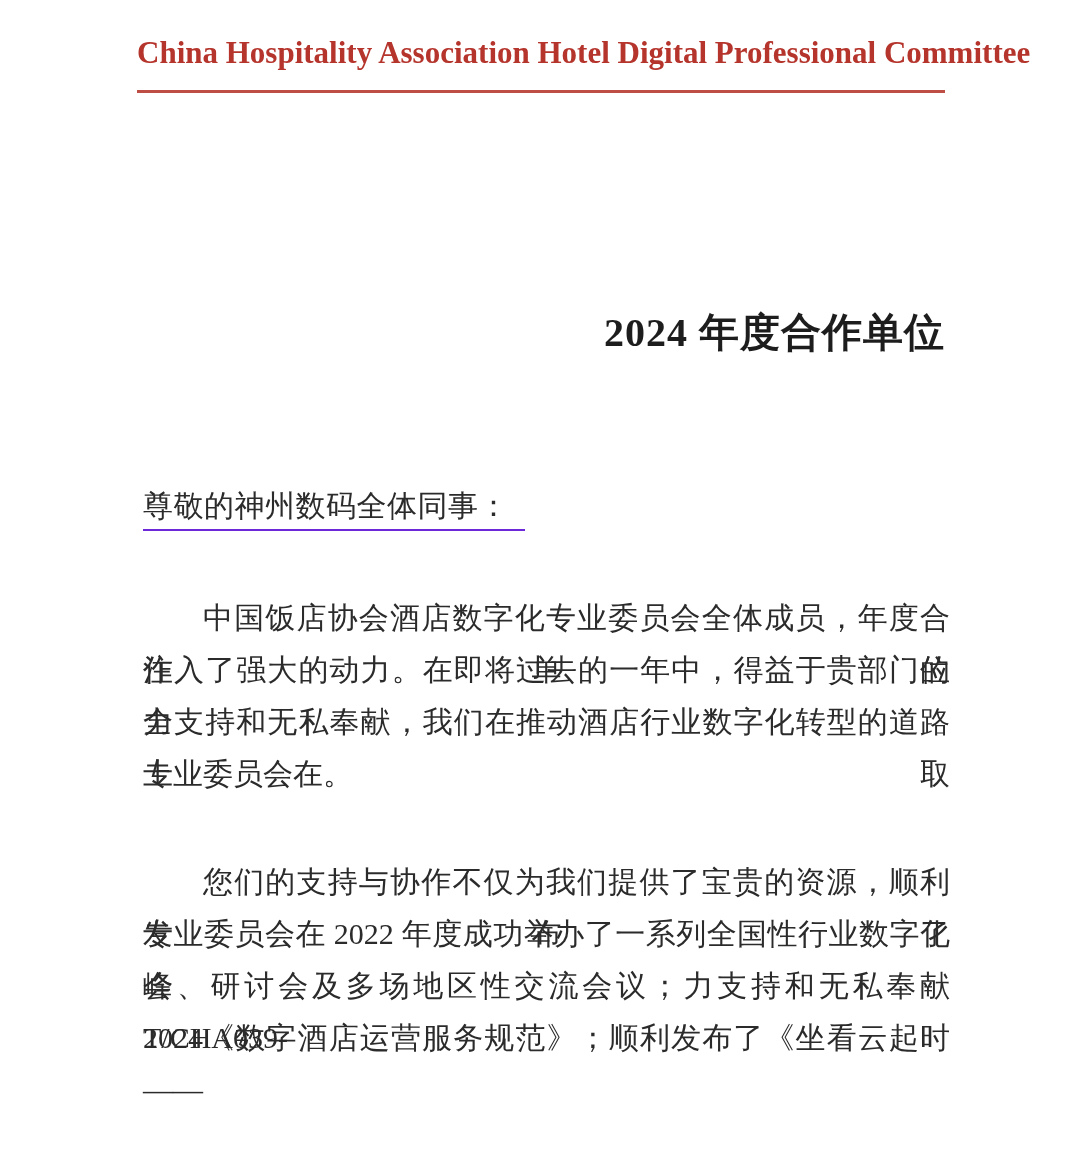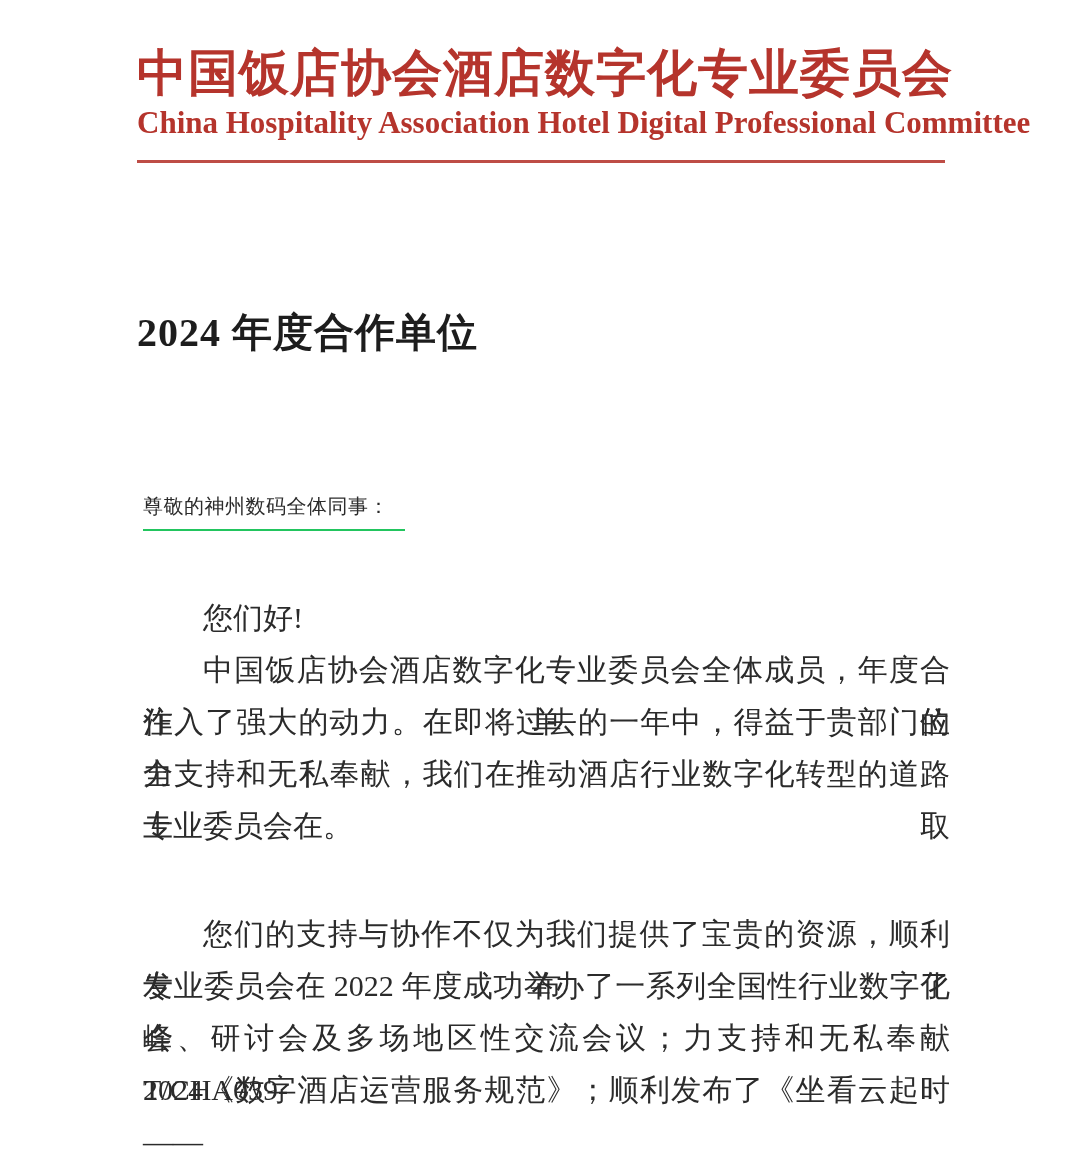--- a/index.html
+++ b/index.html
@@ -46,41 +46,41 @@
     background: var(--accent, #b5342c);
     opacity: 0.88;
   }
 
   
   .doc-title {
     position: absolute;
     top: 303px;
     left: 137px;
     width: 808px;
-    text-align: left;
+    text-align: right;
     color: #1d1d1d;
     font-weight: 700;
     font-size: 40px;
     line-height: 59px;
     letter-spacing: 1px;
   }
 
   
   .salutation-row {
     position: absolute;
     top: 489px;
     left: 143px;
   }
   .salutation {
     display: inline-block;
-    font-size: 20px;
+    font-size: 30px;
     line-height: 34px;
     color: #2b2b2b;
     letter-spacing: 0.5px;
-    border-bottom: 2px solid #22c55e;
+    border-bottom: 2px solid #6d28d9;
     padding: 0 16px 6px 0;
   }
 
   
   .body {
     position: absolute;
     top: 592px;
     left: 143px;
     width: 807px;
     font-size: 30px;
@@ -103,35 +103,33 @@
   .para-spacer {
     height: 56px;
   }
 </style>
 </head>
 <body>
 
 <div class="page">
 
   <div class="letterhead">
-    <div class="zh">中国饭店协会酒店数字化专业委员会</div>
     <div class="en">China Hospitality Association Hotel Digital Professional Committee</div>
     <div class="rule"></div>
   </div>
 
   <div class="doc-title">
     <div>2024 年度合作单位</div>
   </div>
 
   <div class="salutation-row">
     <span class="salutation">尊敬的神州数码全体同事：</span>
   </div>
 
   <div class="body" id="letter-body">
-      <div class="line indent">您们好!</div>
       <div class="line indent stretch">中国饭店协会酒店数字化专业委员会全体成员，年度合作单位</div>
       <div class="line stretch">注入了强大的动力。在即将过去的一年中，得益于贵部门的全</div>
       <div class="line stretch">力支持和无私奉献，我们在推动酒店行业数字化转型的道路上取</div>
       <div class="line">专业委员会在。</div>
       <div class="para-spacer"></div>
       <div class="line indent stretch">您们的支持与协作不仅为我们提供了宝贵的资源，顺利发布了</div>
       <div class="line stretch">专业委员会在 2022 年度成功举办了一系列全国性行业数字化峰</div>
       <div class="line stretch">会、研讨会及多场地区性交流会议；力支持和无私奉献 T/CHA039-</div>
       <div class="line stretch">2024《数字酒店运营服务规范》；顺利发布了《坐看云起时——</div>
     </div>

